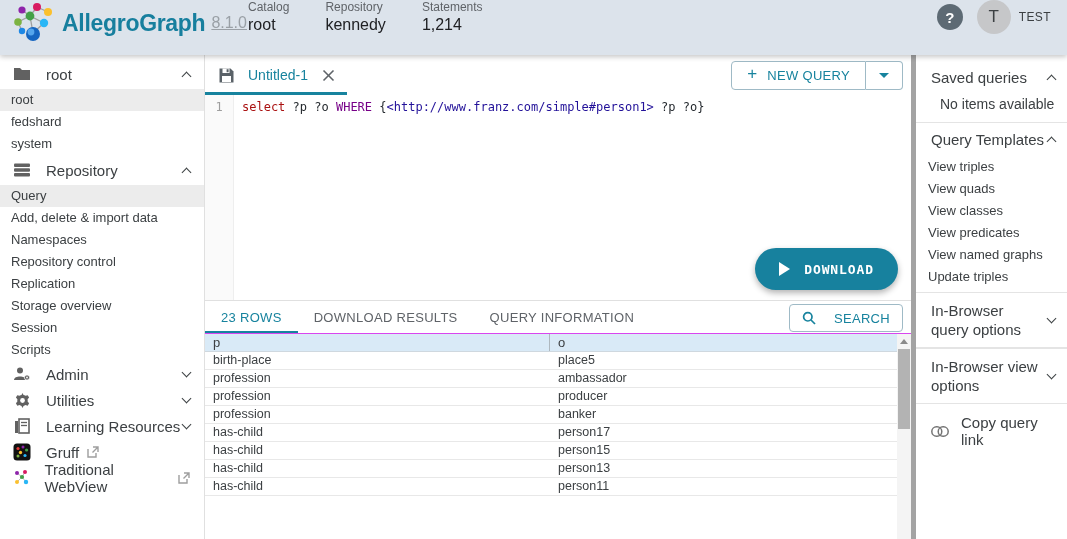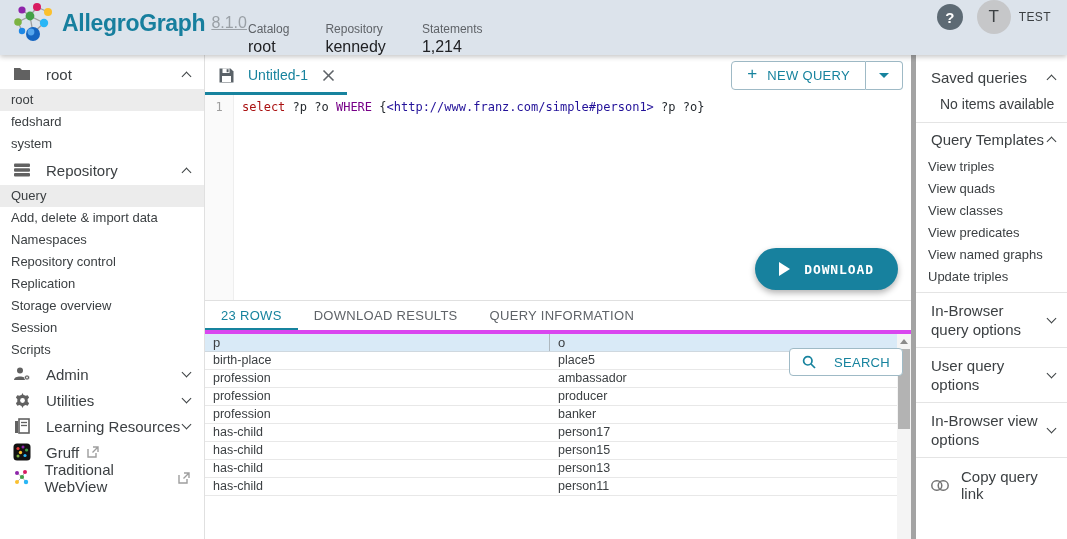--- a/index.html
+++ b/index.html
@@ -5,21 +5,21 @@
   * { margin:0; padding:0; box-sizing:border-box; }
   html,body { width:1067px; height:539px; overflow:hidden;
     font-family:"Liberation Sans", sans-serif; background:#fff; color:#3c4043; }
 
   
   .header { height:55px; background:#dce3eb; display:flex; align-items:flex-start;
     position:relative; z-index:10; box-shadow:0 2px 5px rgba(0,0,0,0.22); }
   .logo-area { display:flex; align-items:center; padding-left:10px; width:248px; }
   .brand { font-size:23px; font-weight:bold; color:#177f9e; letter-spacing:-0.3px; margin-left:6px; }
   .version { font-size:16px; color:#9aa0a6; margin-left:6px;text-decoration:underline; }
-  .stat { margin-right:36px;margin-top:22px; }
+  .stat { margin-right:36px; }
   .stat-label { font-size:12px; color:#5f6368; }
   .stat-value { font-size:16px; color:#202124; margin-top:2px; }
   .header-right { margin-left:auto; display:flex; align-items:center; padding-right:16px; }
   .help-circle { width:26px; height:26px; border-radius:50%; background:#5d6a74; color:#fff;
     display:flex; align-items:center; justify-content:center; font-size:15px; font-weight:bold; cursor:pointer; }
   .avatar { width:34px; height:34px; border-radius:50%; background:#c6c7c9; color:#3c4043;
     display:flex; align-items:center; justify-content:center; font-size:17px; margin-left:14px; cursor:pointer; }
   .username { font-size:12px; color:#3c4043; margin-left:8px; letter-spacing:0.4px; }
 
   
@@ -59,26 +59,26 @@
     text-align:center; padding-top:5px; flex:none; }
   .code-area { flex:1; padding:5px 0 0 8px; white-space:pre; color:#24292e; }
   .execute-btn { position:absolute; right:13px; bottom:10px; height:42px; padding:0 24px; border:none;
     border-radius:21px; background:#17819e; color:#fff; font-size:13px; font-weight:bold; letter-spacing:0.9px;
     display:flex; align-items:center; box-shadow:0 3px 6px rgba(0,0,0,0.3); cursor:pointer; font-family:inherit; }
   .play { width:0; height:0; border-left:11px solid #fff; border-top:7px solid transparent;
     border-bottom:7px solid transparent; margin-right:14px; }
 
   
   .results-bar { height:34px; flex:none; display:flex; align-items:center; border-top:1px solid #e0e0e0;
-    border-bottom:4px solid #d946ef; position:relative; }
+    border-bottom:1px solid #d946ef; position:relative; }
   .rtab { height:100%; display:flex; align-items:center; padding:0 16px; font-size:13px; letter-spacing:0.3px;
     color:#5f6368; position:relative; cursor:pointer; }
   .rtab.active { color:#17839e; }
   .rtab.active::after { content:""; position:absolute; left:0; right:0; bottom:0; height:2px; background:#17839e; }
-  .search-btn { position:absolute; right:8px; top:3px; height:28px; padding:0 12px; border-radius:4px; gap:18px;margin-top:44px; }
+  .search-btn { position:absolute; right:8px; top:3px; height:28px; padding:0 12px; border-radius:4px; gap:18px; }
 
   .table-area { flex:1; display:flex; overflow:hidden; }
   .rtable { flex:1; min-width:0; }
   .trow { display:flex; height:18px; line-height:17px; border-bottom:1px solid #e8e8e8; font-size:12.5px; color:#3c4043; }
   .trow.head { background:#d9eaf7; border-bottom:1px solid #cfd8df; font-size:13px; }
   .cell-p { width:344px; padding-left:8px; flex:none; overflow:hidden; }
   .cell-o { flex:1; padding-left:8px; border-left:1px solid transparent; overflow:hidden; }
   .trow.head .cell-o { border-left:1px solid #aeb8bf; }
   .scrollbar { width:14px; flex:none; background:#f4f4f4; display:flex; flex-direction:column; }
   .scroll-up { height:15px; display:flex; align-items:center; justify-content:center; cursor:pointer; }
@@ -384,24 +384,20 @@
     <div class="rs-link">View named graphs</div>
     <div class="rs-link">Update triples</div>
     <div class="rs-divider" style="margin-top:4px;"></div>
 
     <div class="rs-option">
       <span class="opt-label">In-Browser query options</span>
       <span class="chev down"></span>
     </div>
     <div class="rs-divider"></div>
 
-    <div class="rs-option">
-      <span class="opt-label">User query options</span>
-      <span class="chev down"></span>
-    </div>
     <div class="rs-divider"></div>
 
     <div class="rs-option">
       <span class="opt-label">In-Browser view options</span>
       <span class="chev down"></span>
     </div>
     <div class="rs-divider"></div>
 
     <div class="copy-link">
       <svg width="18" height="11" viewBox="0 0 18 11">

